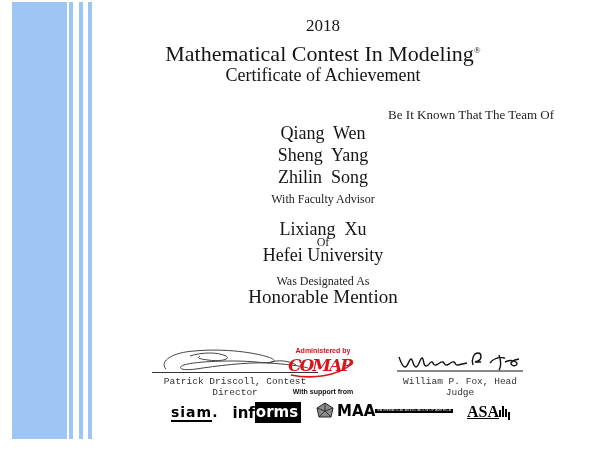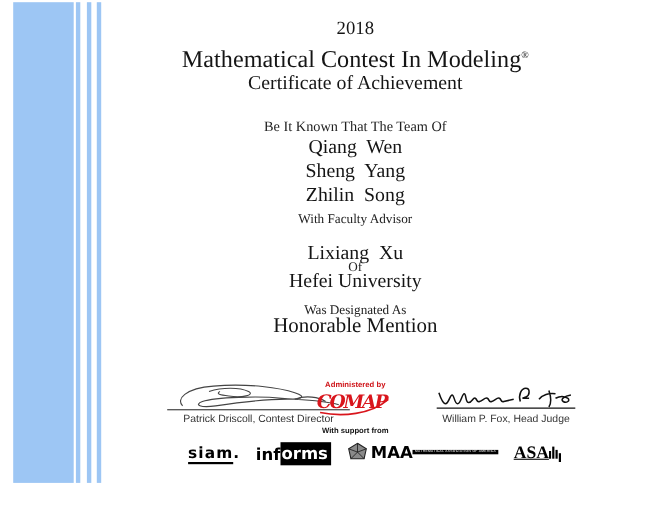--- a/index.html
+++ b/index.html
@@ -11,36 +11,36 @@
   .stripe-1{left:69px;width:4px;}
   .stripe-2{left:79px;width:4px;}
   .stripe-3{left:88px;width:4px;}
   
   .content{position:absolute;left:92px;top:0;width:462px;height:463px;}
   .line{position:absolute;left:0;width:100%;text-align:center;color:#151515;line-height:1;}
   .t-year{top:17px;font-size:17px;}
   .t-main1{top:43px;font-size:22px;}
   .t-main2{top:66px;font-size:18px;}
   .t-small{font-size:13px;color:#222;}
-  .t-intro{top:108px;}
+  .t-intro{top:108px;text-align:right;}
   .t-name{font-size:18px;white-space:pre;}
   .t-n1{top:124px;} .t-n2{top:146px;} .t-n3{top:168px;}
   .t-advintro{top:193px;font-size:12px;}
   .t-adv{top:220px;}
   .t-of{top:236px;font-size:12px;}
   .t-inst{top:246px;}
   .t-desintro{top:275px;font-size:12px;}
   .t-des{top:287px;font-size:19px;}
   sup.reg{font-size:9px;vertical-align:super;}
   
   .sig{position:absolute;text-align:center;}
   .sig-left{left:152px;top:347px;width:166px;}
   .sig-right{left:391px;top:349px;width:138px;}
   .sig-line{border-top:1px solid #333;margin:0;}
-  .sig-label{font-size:9.5px;color:#333;margin-top:3px;font-family:Liberation Sans, sans-serif;}
+  .sig-label{font-size:9.5px;color:#333;margin-top:3px;font-family:Liberation Mono, monospace;}
   .sig svg{display:block;margin:0 auto;}
   
   .comap-block{position:absolute;left:283px;top:347px;width:80px;text-align:center;}
   .tiny-bold{font-family:"Liberation Sans",sans-serif;font-size:7px;font-weight:bold;line-height:1;}
   .admin-by{color:#cf1318;}
   .support{color:#111;margin-top:4px;}
   
   .logo-row{position:absolute;left:110px;top:401px;width:462px;display:flex;
             justify-content:center;align-items:flex-start;gap:14px;
             font-family:"Liberation Sans",sans-serif;}

